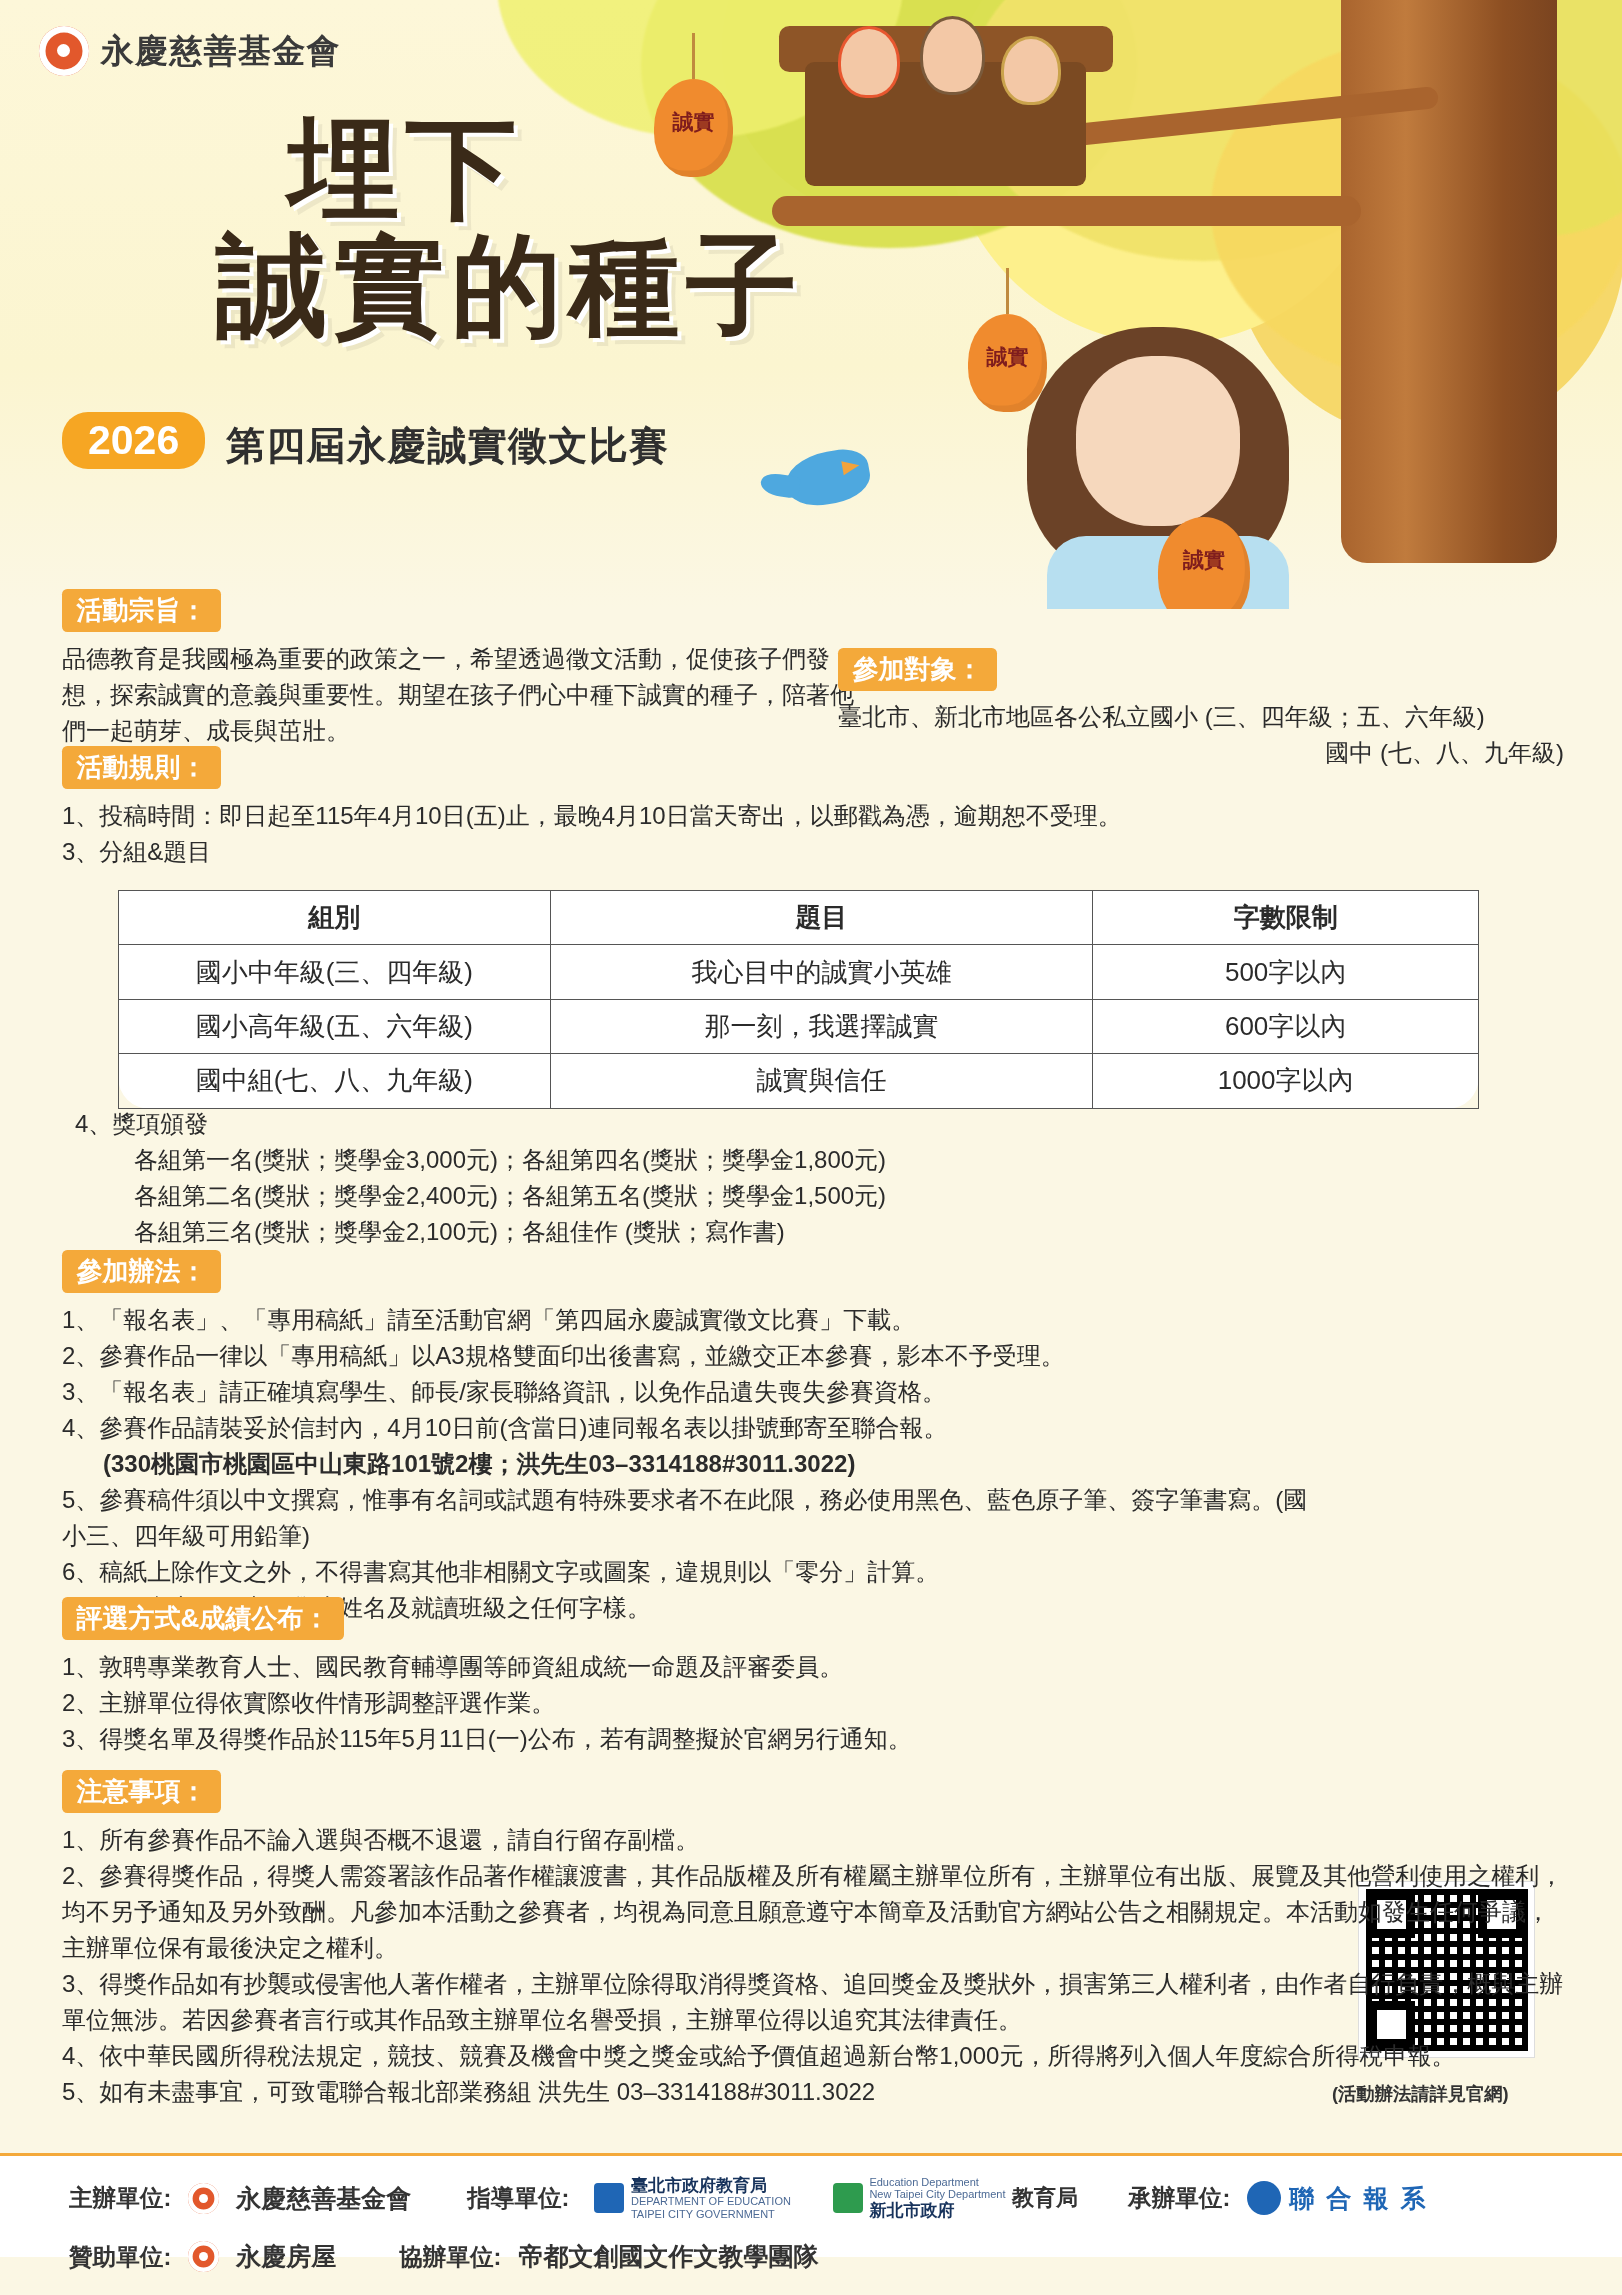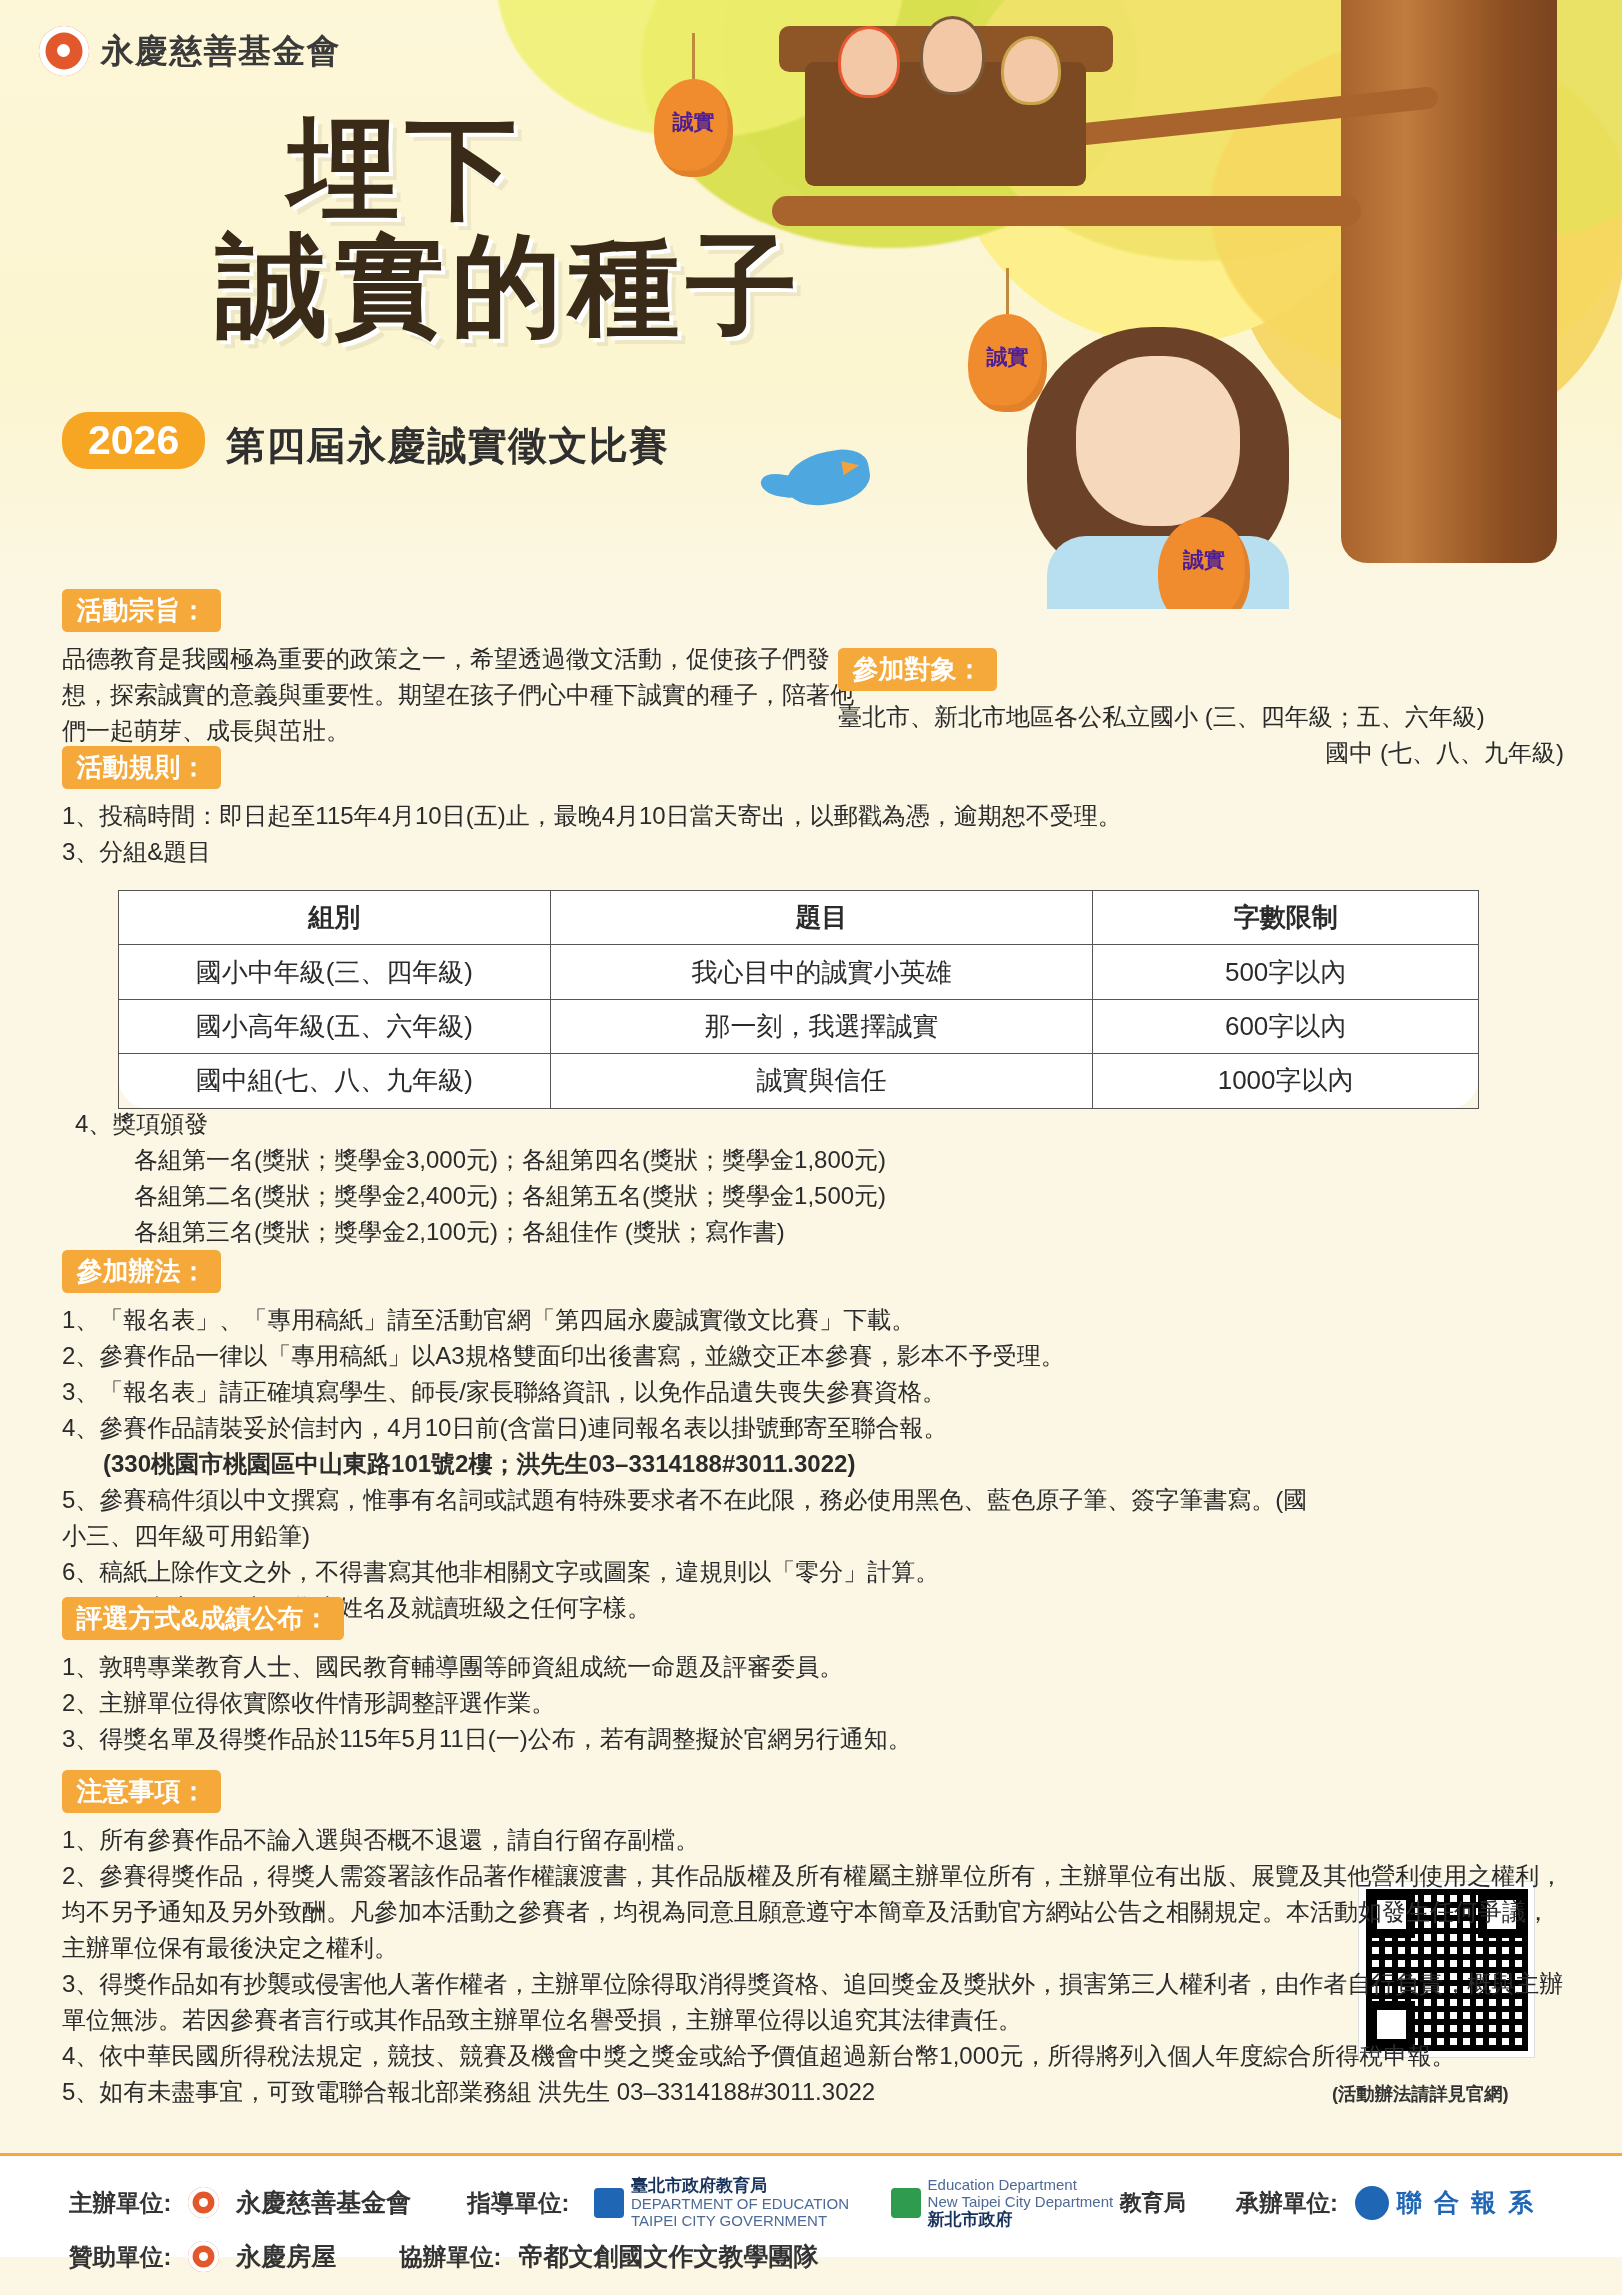--- a/index.html
+++ b/index.html
@@ -77,21 +77,21 @@
   .girl{
     position:absolute;left:1027px;top:327px;width:281px;height:288px;
   }
   .girl-hair{position:absolute;left:0;top:0;width:262px;height:255px;background:#6b4227;border-radius:48% 48% 40% 40%;}
   .girl-face{position:absolute;left:49px;top:29.4px;width:164px;height:170px;background:#f6d8bd;border-radius:46%;}
   .girl-body{position:absolute;left:19.6px;top:209px;width:242px;height:105px;background:#b7dff0;border-radius:39px 39px 0 0;}
   .mango{
     position:absolute;width:79px;height:98px;background:#f08b2e;border-radius:50% 50% 45% 45%;
     box-shadow:inset -5.2px -6.5px 0 rgba(0,0,0,.06);
   }
-  .mango span{position:absolute;left:0;right:0;top:29.4px;text-align:center;color:#4c1d95;font-size:21px;font-weight:bold;}
+  .mango span{position:absolute;left:0;right:0;top:29.4px;text-align:center;color:#7f1d1d;font-size:21px;font-weight:bold;}
   .hang-mango{position:absolute;}
   .hang-mango .rope{position:absolute;left:38px;top:-46px;width:3.3px;height:46px;background:#c08a3e;}
 
   
   .content{position:absolute;left:0;top:576px;width:1623px;}
   .sec-head{
     display:inline-block;background:#f4a93a;color:#fff;font-weight:bold;
     font-size:26px;padding:3.9px 14.4px;border-radius:5.2px;
   }
   .block{position:absolute;}
@@ -136,21 +136,21 @@
   .mini-logo{
     width:31px;height:31px;border-radius:50%;background:#e2582c;position:relative;
     box-shadow:inset 0 0 0 4.6px #fff;
   }
   .mini-logo:after{content:"";position:absolute;left:11px;top:11px;width:9.2px;height:9.2px;border-radius:50%;background:#fff;}
   .org-name{font-size:25px;font-weight:bold;color:#333;}
   .gov-badge{display:flex;align-items:center;gap:6.5px;padding-left:8px;}
   .gov-sq{width:30px;height:30px;background:#1f66b5;border-radius:3.9px;}
   .gov-sq2{width:30px;height:30px;background:#2e9b4e;border-radius:3.9px;}
   .gov-txt{font-size:17px;line-height:1.15;color:#17335c;font-weight:bold;}
-  .gov-txt small{display:block;font-size:15px;font-weight:normal;color:#4c6a95;}
+  .gov-txt small{display:block;font-size:11px;font-weight:normal;color:#4c6a95;}
   .udn{display:flex;align-items:center;gap:7.9px;}
   .udn-mark{width:34px;height:34px;border-radius:50%;background:#1f66b5;}
   .udn-txt{font-size:25px;font-weight:bold;color:#1f66b5;letter-spacing:2.6px;}
 </style>
 </head>
 <body>
 
 <div class="hero">
   <div class="leafblob" style="left:641px;top:-118px;width:497px;height:366px;background:#d9e04f;opacity:.95;"></div>
   <div class="leafblob" style="left:968px;top:-79px;width:471px;height:340px;background:#f1e36a;opacity:.95;"></div>

